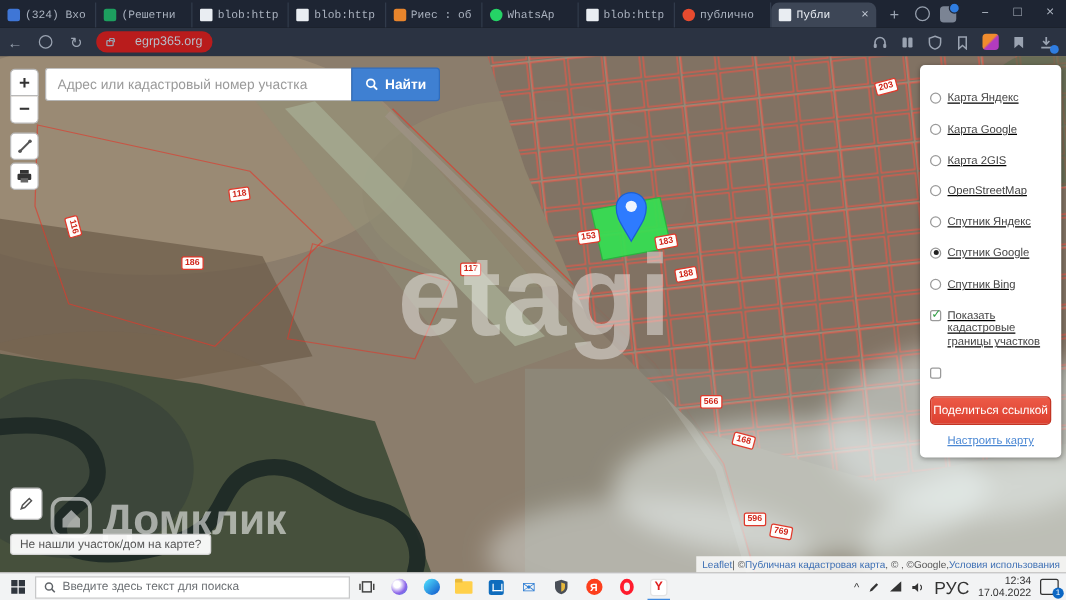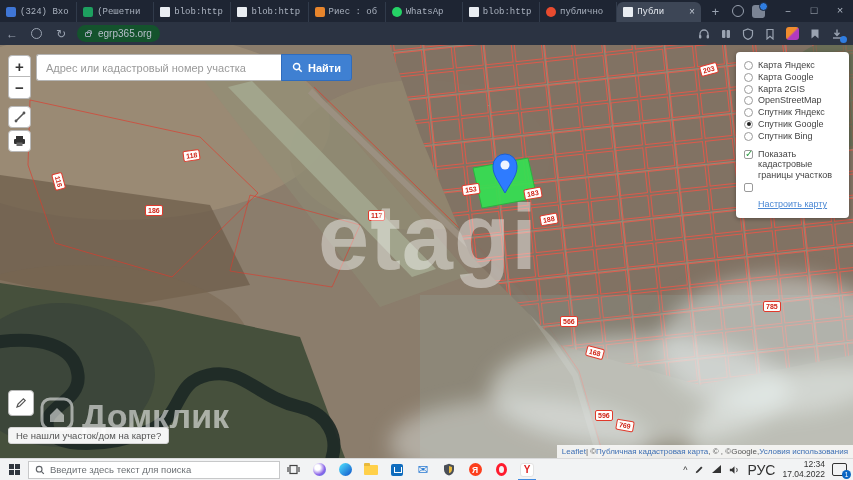--- a/index.html
+++ b/index.html
@@ -31,22 +31,22 @@
   .prof-ic::after { content:""; position:absolute; right:-3px; top:-3px; width:7px; height:7px;
     border-radius:50%; background:#2f7de1; border:1px solid #1e2533; }
   .winbtn { width:26px; height:22px; display:flex; align-items:center; justify-content:center;
     color:#aeb6c2; font-size:11px; cursor:pointer; }
 
   
   .toolbar { position:absolute; left:0; top:22px; width:853px; height:23px;
     background:#2b3342; display:flex; align-items:center; }
   .tb-ic { color:#9aa3b1; font-size:12px; width:24px; text-align:center; cursor:pointer; }
   .circle-ic { width:11px; height:11px; border:1.4px solid #9aa3b1; border-radius:50%; margin:0 7px; cursor:pointer; }
-  .urlpill { height:17px; background:#14532d; border-radius:9px; display:flex; align-items:center;
-    padding:0 8px; gap:7px; margin-left:4px; cursor:text; }
+  .urlpill { height:17px; background:#b91c1c; border-radius:9px; display:flex; align-items:center;
+    padding:0 8px; gap:17px; margin-left:4px; cursor:text; }
   .lock { width:6px; height:5px; border:1px solid #9aa3b1; border-radius:1px; position:relative; margin-top:2px; }
   .lock::before { content:""; position:absolute; left:0.5px; top:-3px; width:3px; height:3px;
     border:1px solid #9aa3b1; border-bottom:none; border-radius:3px 3px 0 0; }
   .url { font-size:10px; color:#b6bec9; }
   .pagetitle { position:absolute; left:0; right:0; text-align:center; font-size:11px; color:#ccd3dc; pointer-events:none; }
   .tb-right { margin-left:auto; display:flex; align-items:center; gap:10px; padding-right:10px; z-index:2; }
   .mini { width:12px; height:12px; display:block; }
   .avatar-ext { width:13px; height:13px; border-radius:3px;
     background:linear-gradient(135deg,#f08c2e 45%,#b23bbf 55%); }
   .dl-wrap { position:relative; }
@@ -76,21 +76,21 @@
   .searchbar { position:absolute; left:36px; top:9px; display:flex; }
   .searchbar input { width:245px; height:27px; border:1px solid #b5b5b5; border-right:none;
     border-radius:3px 0 0 3px; padding:0 9px; font-size:11px; color:#333; outline:none; }
   .searchbar input::placeholder { color:#9a9a9a; }
   .findbtn { height:27px; padding:0 10px; background:#3f80d2; border:1px solid #2f6cbd;
     border-radius:0 3px 3px 0; color:#fff; font-size:11px; font-weight:bold;
     display:flex; align-items:center; gap:5px; cursor:pointer; }
 
   .layers { position:absolute; right:4px; top:7px; width:113px; background:#fff; border-radius:4px;
     box-shadow:0 1px 4px rgba(0,0,0,.35); padding:7px 8px 9px; }
-  .lrow { display:flex; align-items:flex-start; gap:5px; margin:1px 0; cursor:pointer; }
+  .lrow { display:flex; align-items:flex-start; gap:5px; margin:14px 0; cursor:pointer;text-decoration:underline; }
   .radio { width:9px; height:9px; border:1px solid #9a9a9a; border-radius:50%; flex:0 0 9px;
     margin-top:1px; position:relative; background:#fff; }
   .radio.sel::after { content:""; position:absolute; left:1.5px; top:1.5px; width:4px; height:4px;
     border-radius:50%; background:#222; }
   .cbox { width:9px; height:9px; border:1px solid #9a9a9a; border-radius:2px; flex:0 0 9px;
     margin-top:1px; background:#fff; position:relative; }
   .cbox.on::after { content:"\2713"; position:absolute; left:0px; top:-3px; color:#2f9e44;
     font-size:10px; font-weight:bold; }
   .ltext { font-size:9px; color:#444; line-height:1.2; }
   .sharebtn { margin-top:7px; width:100%; background:linear-gradient(#ec5a47,#dd4030);
@@ -375,20 +375,21 @@
         <span class="radio"></span>
         <span class="ltext">Спутник Bing</span>
       </div>
       <div class="lrow" style="margin-top:7px">
         <span class="cbox on"></span>
         <span class="ltext">Показать кадастровые границы участков</span>
       </div>
       <div class="lrow">
         <span class="cbox"></span>
       </div>
+      <div class="sharebtn">Поделиться ссылкой</div>
       <div class="cfglink">Настроить карту</div>
     </div>
 
     <div class="pencilbtn">
       <svg width="12" height="12" viewBox="0 0 12 12">
         <path d="M2 10 L3 7.2 L8.4 1.8 L10.2 3.6 L4.8 9 Z" fill="none" stroke="#555" stroke-width="1.2"></path>
       </svg>
     </div>
     <div class="tiptext">Не нашли участок/дом на карте?</div>
 

